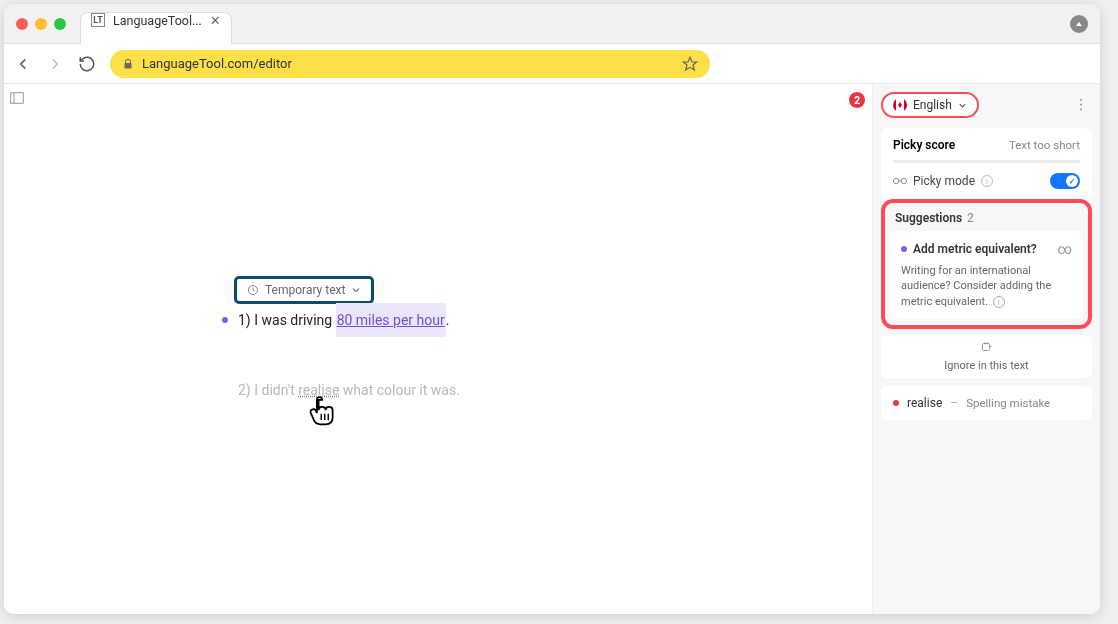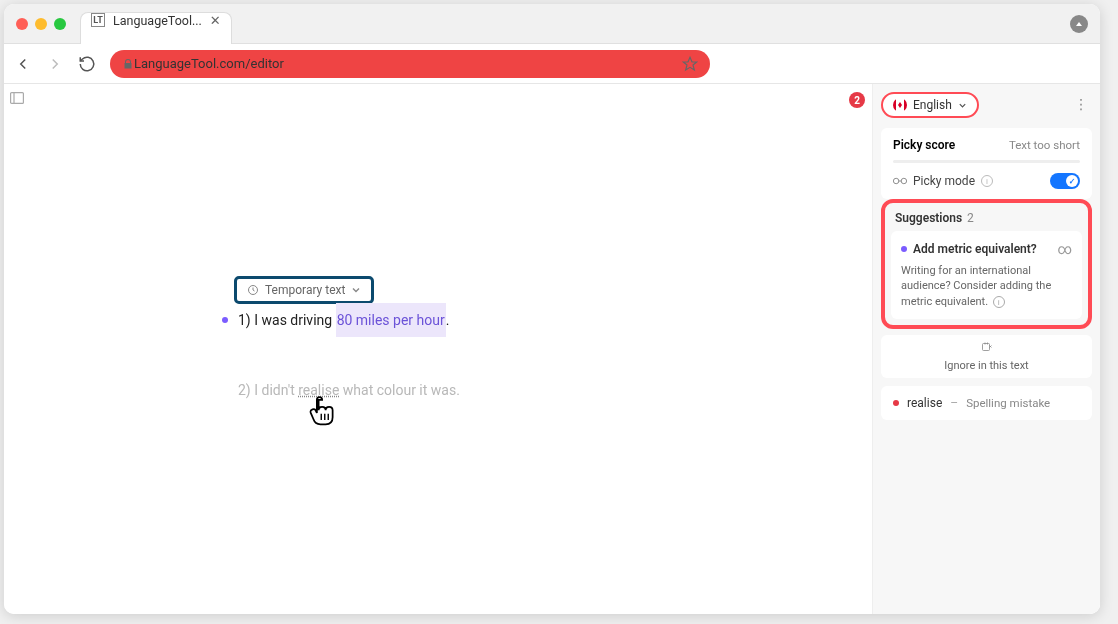--- a/index.html
+++ b/index.html
@@ -69,25 +69,26 @@
     align-items: center;
     padding: 0 10px;
     gap: 14px;
     border-bottom: 1px solid #e6e6e6;
   }
   .nav-icon { width: 18px; height: 18px; color: #555; cursor: pointer; }
   .nav-icon.disabled { color: #bdbdbd; cursor: default; }
   .url-box {
     flex: 1;
     height: 28px;
-    background: #ef4444;
+    background: #fde047;
     border-radius: 14px;
     display: flex;
     align-items: center;
     padding: 0 12px;
+    gap: 8px;
     font-size: 13px;
     color: #333;
     max-width: 600px;
   }
   .star-icon { margin-left: auto; color: #666; }
   .content {
     flex: 1;
     display: flex;
     position: relative;
     background: #fff;
@@ -130,20 +131,21 @@
     width: 6px; height: 6px; border-radius: 50%;
     background: #7b5cff;
     margin-right: 10px;
     flex-shrink: 0;
   }
   .bullet.hidden { visibility: hidden; }
   .line2 { color: #b8b8b8; }
   .metric-hl {
     color: #6b52d8;
     background: #ece6fb;
+    text-decoration: underline;
     text-decoration-color: #6b52d8;
     padding: 9px 1px;
   }
   .spell-hl {
     text-decoration: underline dotted;
     text-decoration-color: #888;
   }
   .cursor {
     position: absolute;
     top: 312px; left: 275px;

